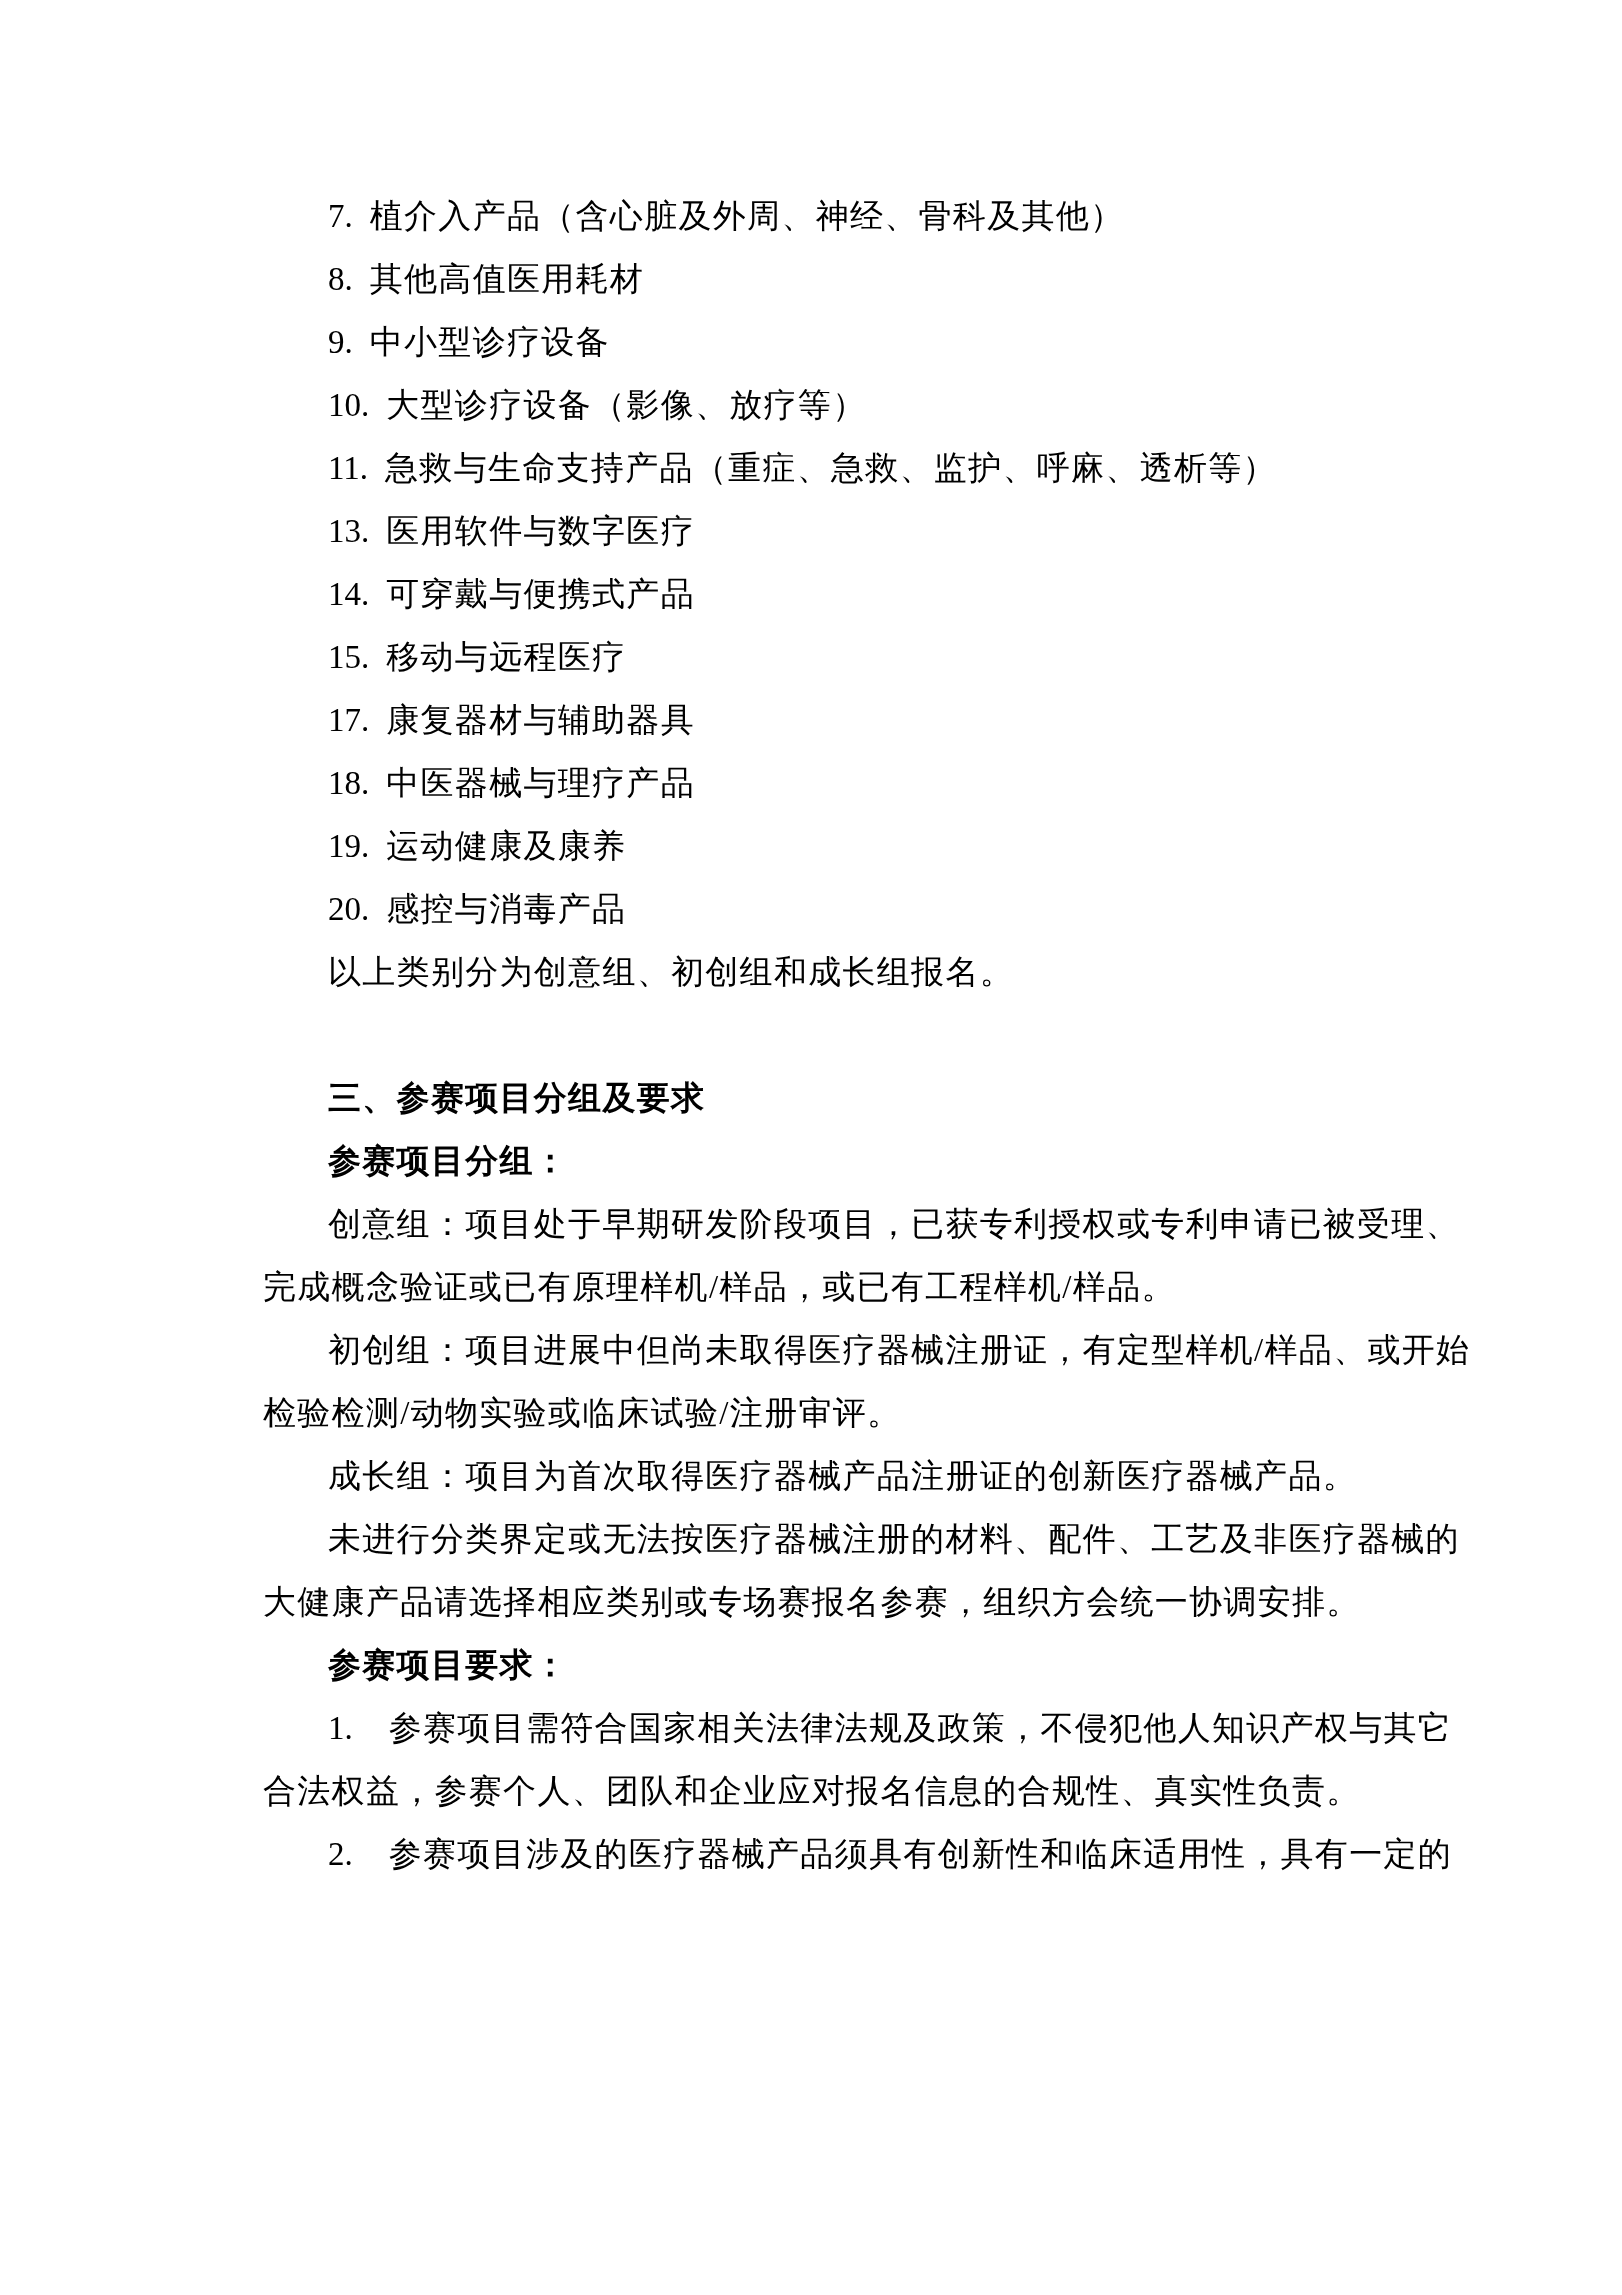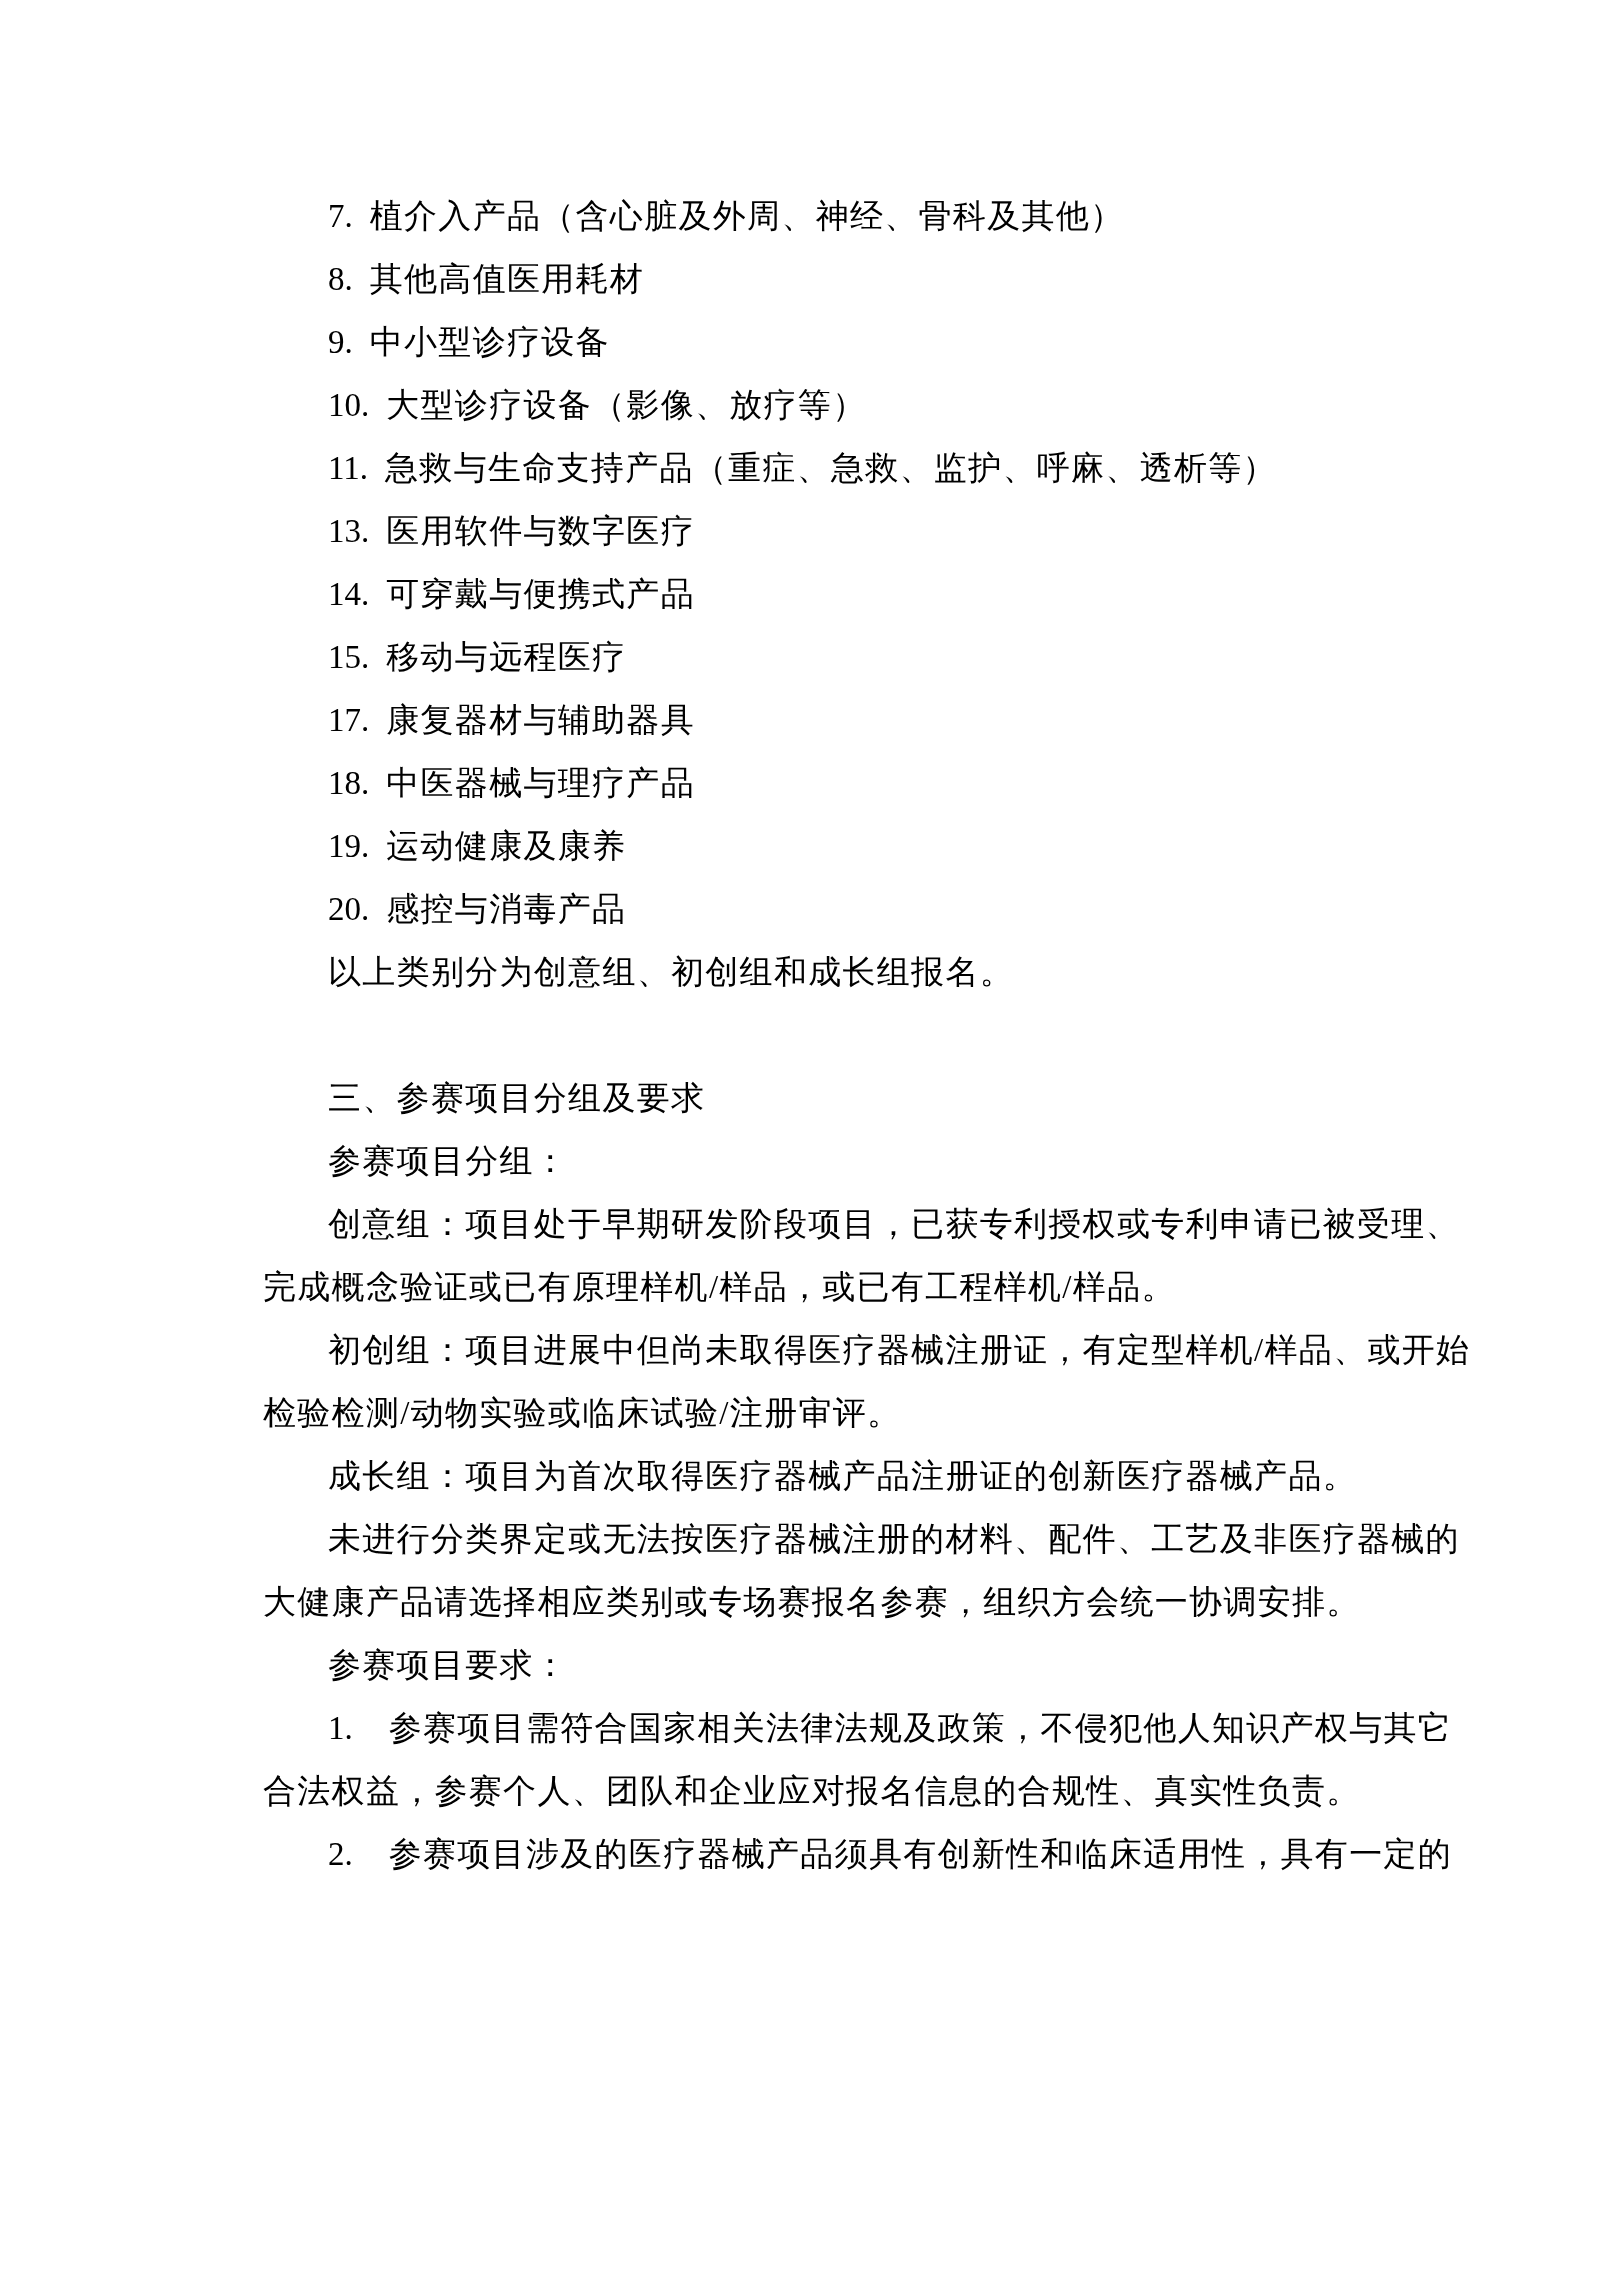--- a/index.html
+++ b/index.html
@@ -26,21 +26,21 @@
   .line {
     font-size: 33px;
     line-height: 63px;
     letter-spacing: 1.3px;
     white-space: nowrap;
   }
   .indent {
     padding-left: 65px;
   }
   .bold {
-    font-weight: 400;
+    font-weight: 700;
   }
   .blank {
     height: 63px;
   }
   .num {
     display: inline-block;
     margin-right: 17px;
     letter-spacing: 0;
   }
   .num.wide {

